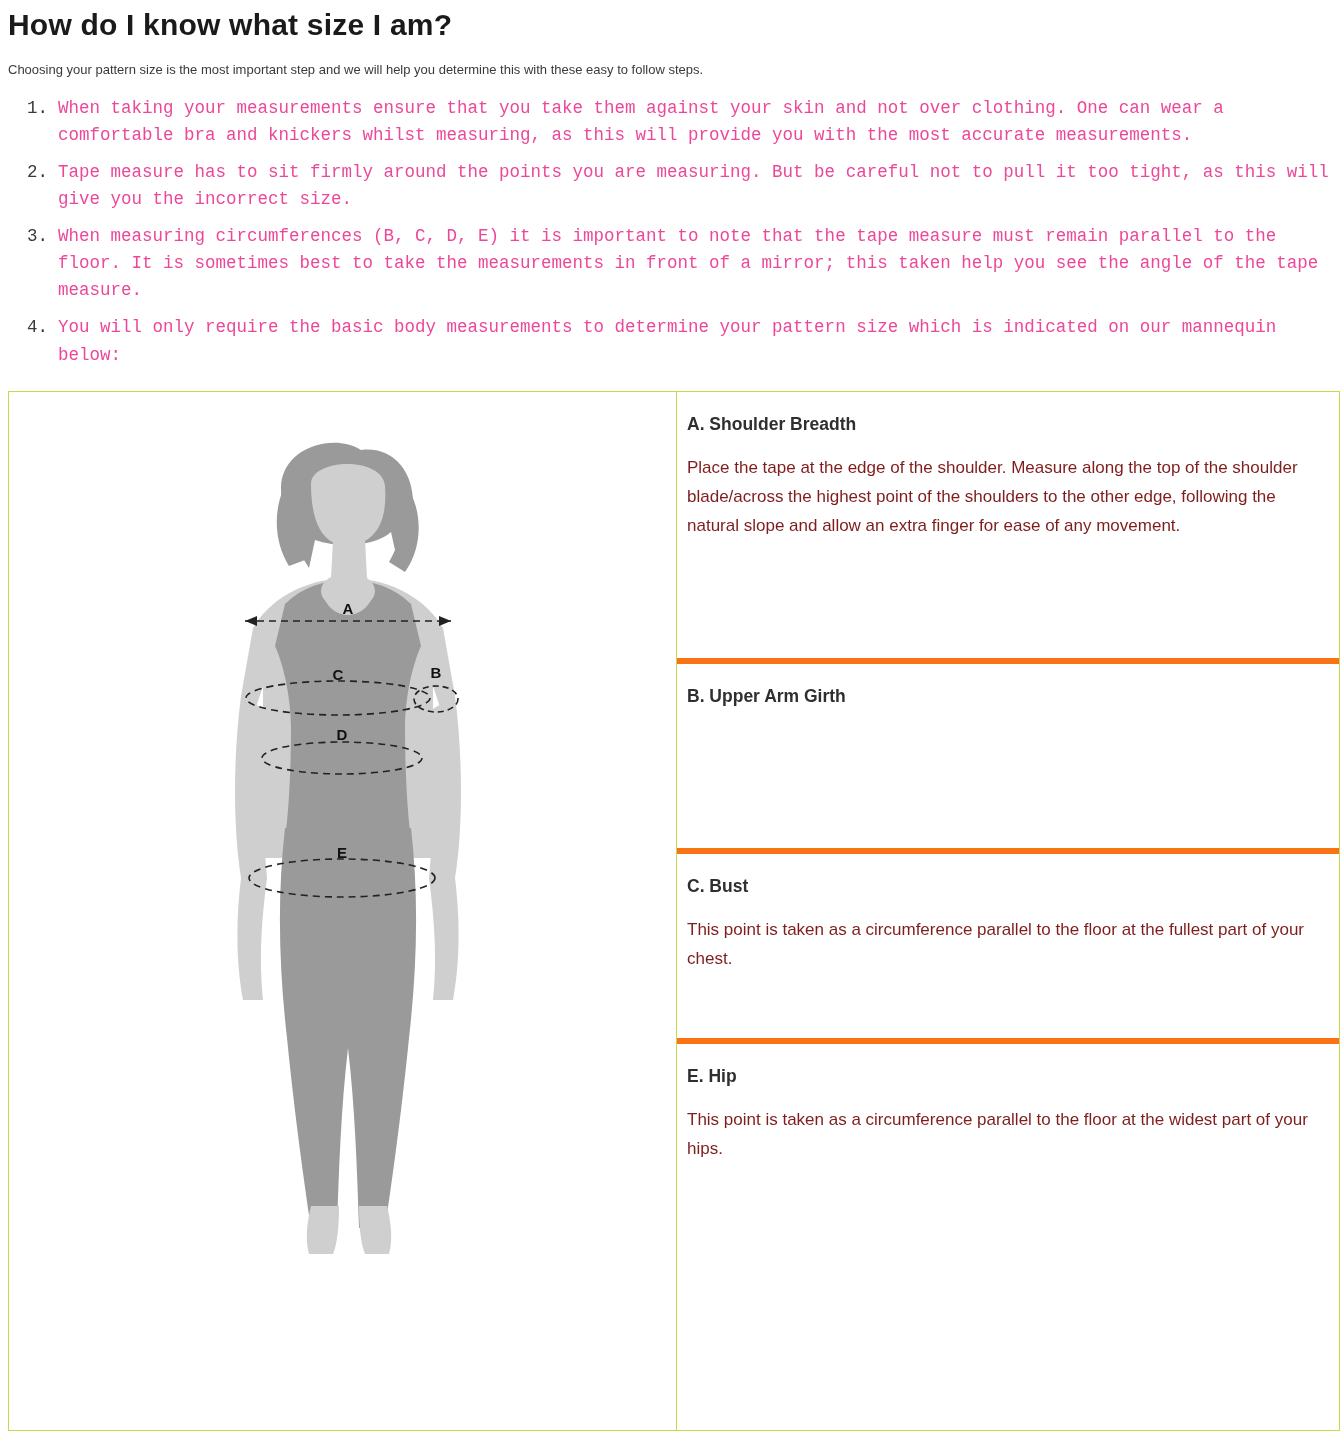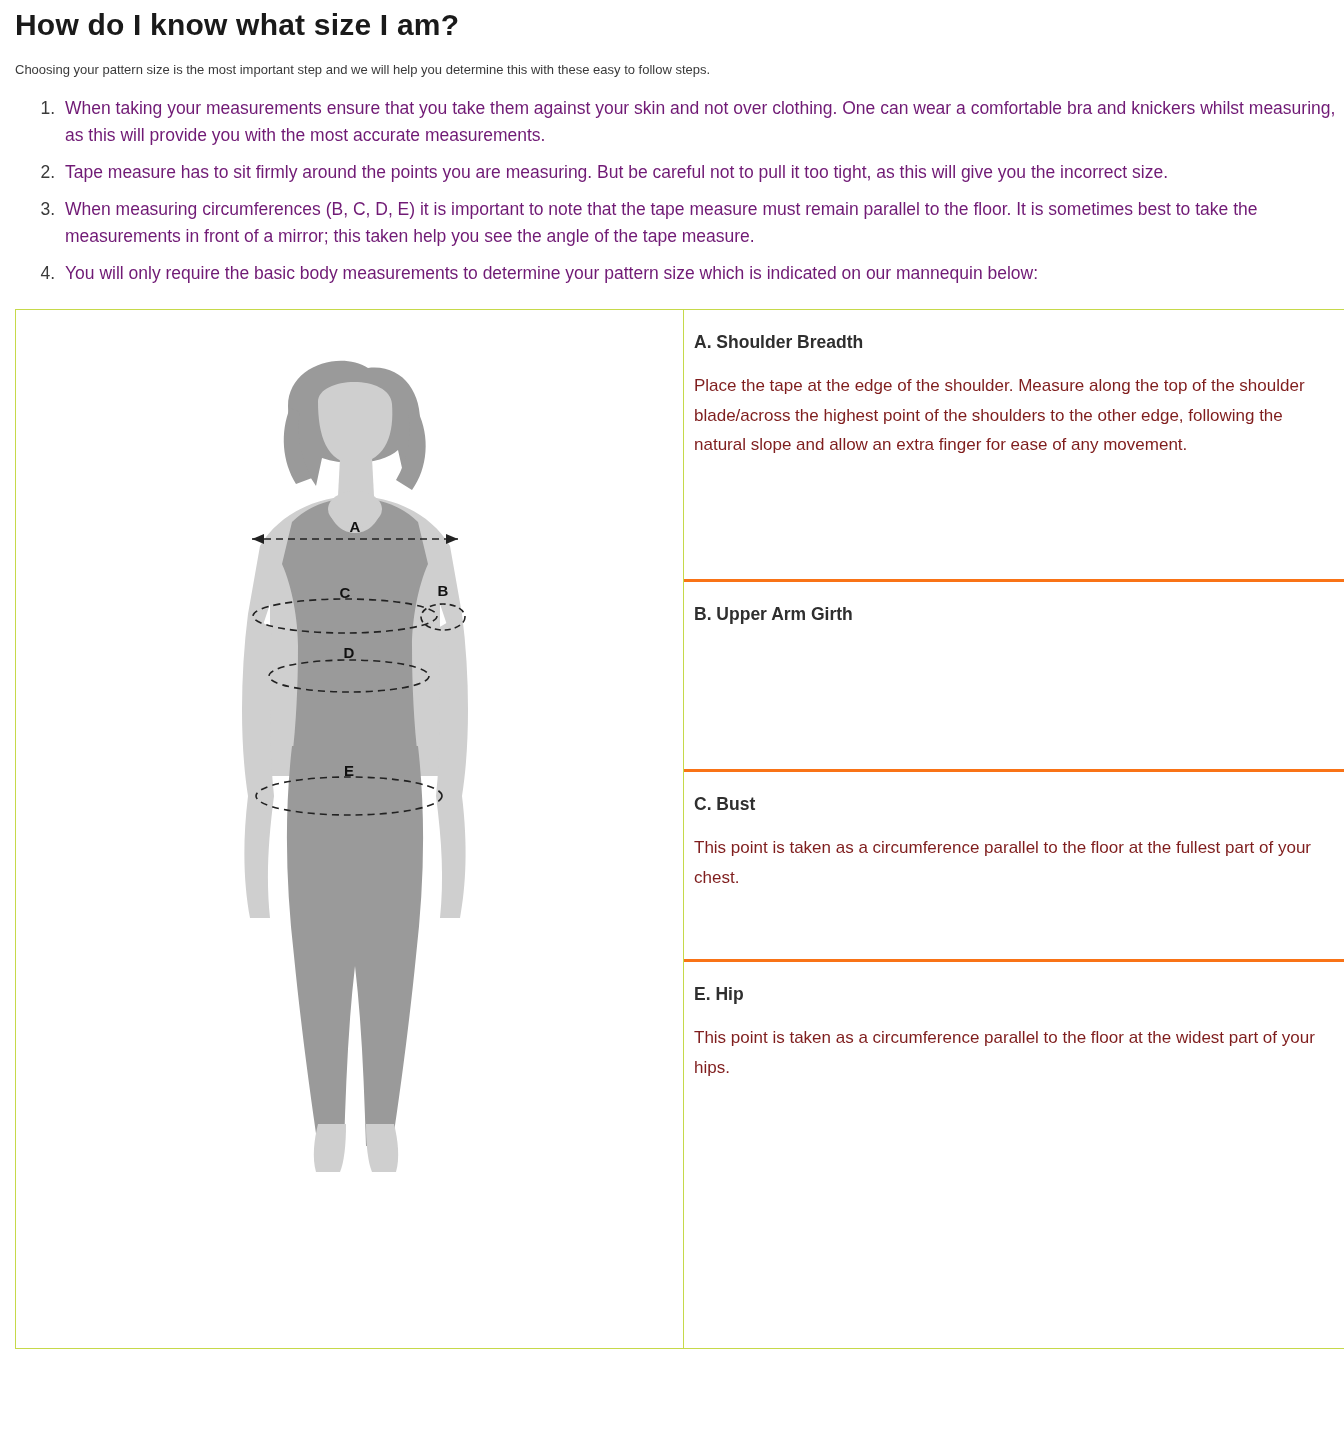--- a/index.html
+++ b/index.html
@@ -9,21 +9,21 @@
   }
   body {
     width: 1344px;
     height: 1444px;
     font-family: "Liberation Sans", sans-serif;
     color: #333333;
     position: relative;
     overflow: hidden;
   }
   .page {
-    padding: 0 4px 0 13px;
+    padding: 0 4px 0 6px;
     box-sizing: border-box;
     width: 1344px;
   }
   .title {
     font-size: 30px;
     font-weight: bold;
     color: #1a1a1a;
     letter-spacing: 0.2px;
     margin: 8px 0 20px 2px;
     line-height: 1.1;
@@ -37,24 +37,25 @@
   ol.steps {
     margin: 0 0 22px 0;
     padding-left: 46px;
     list-style: none;
     counter-reset: stepnum;
   }
   ol.steps li {
     counter-increment: stepnum;
     position: relative;
     font-size: 17.5px;
-    color: #701a75;
+    color: #ec4899;
     line-height: 1.55;
     margin-bottom: 10px;
     padding-left: 6px;
+    font-family: Liberation Mono, monospace;
   }
   ol.steps li::before {
     content: counter(stepnum) ".";
     position: absolute;
     left: -28px;
     top: 0;
     width: 24px;
     text-align: right;
     color: #3a3a3a;
   }
@@ -79,21 +80,21 @@
   .figure-wrap {
     margin-top: 36px;
   }
   .defs-cell {
     flex: 1;
     display: flex;
     flex-direction: column;
   }
   .def-block {
     padding: 22px 28px 18px 10px;
-    border-bottom: 3px solid #f97316;
+    border-bottom: 6px solid #f97316;
     box-sizing: border-box;
   }
   .def-block:last-child {
     border-bottom: none;
   }
   .def-title {
     font-size: 17.5px;
     font-weight: bold;
     color: #2f2f2f;
     margin: 0 0 18px 0;

